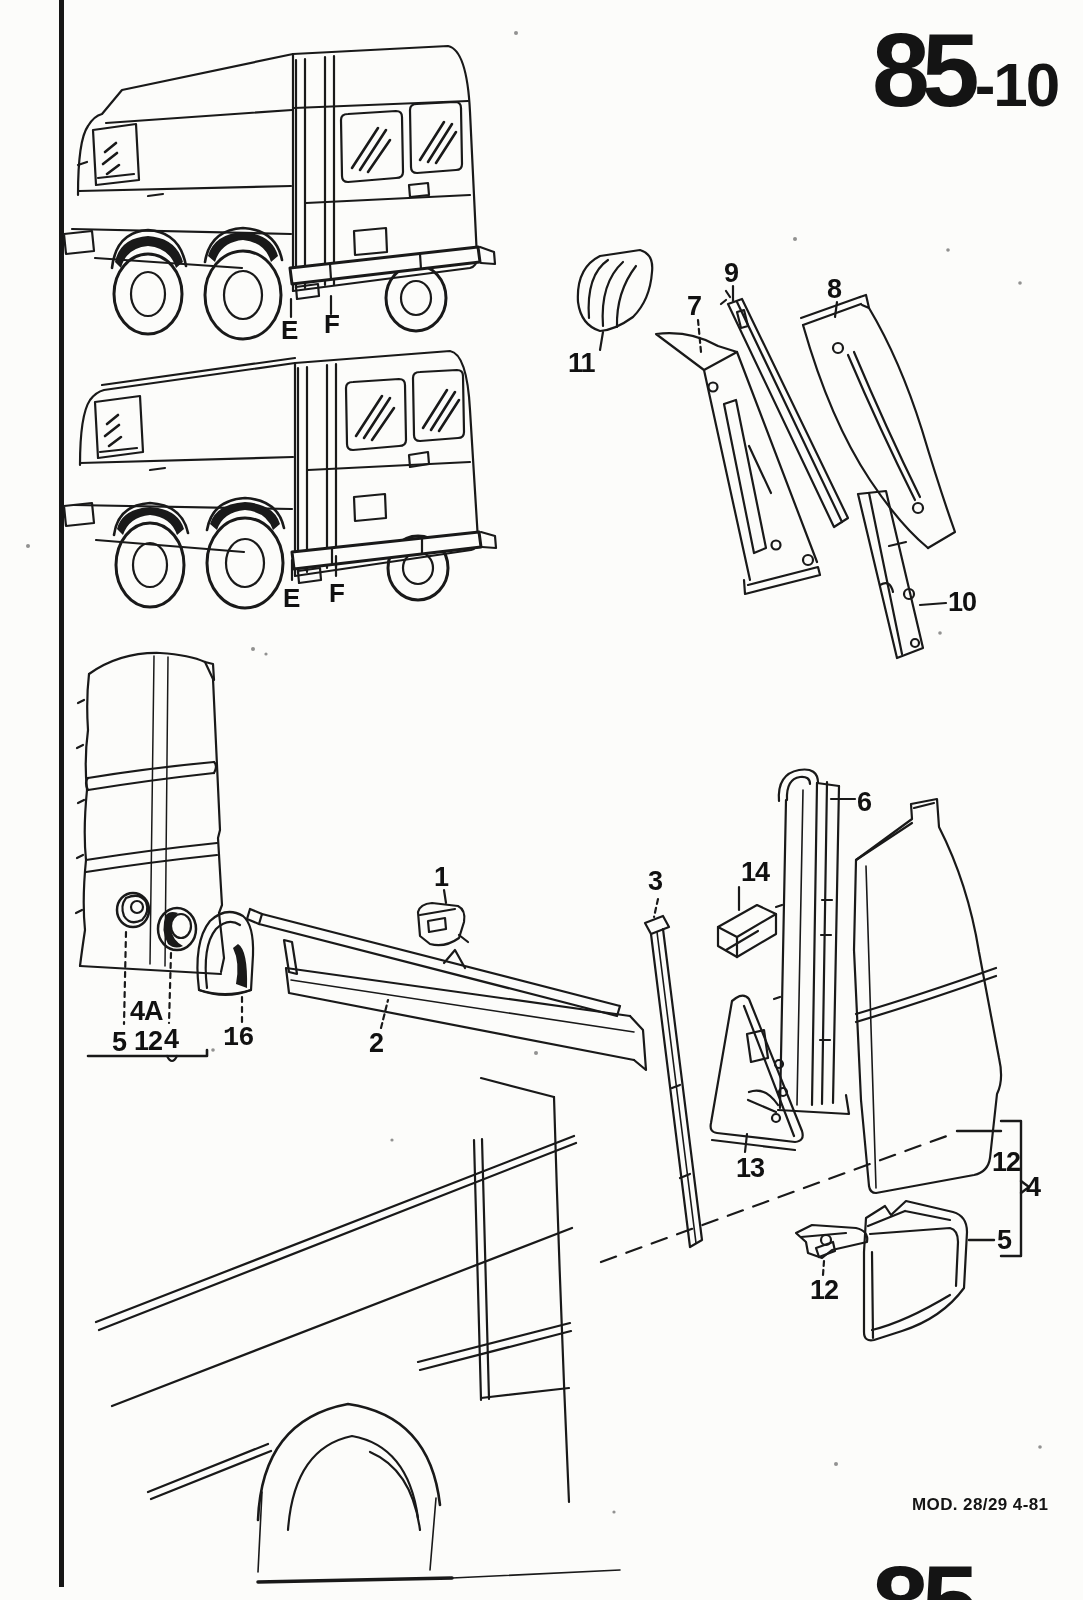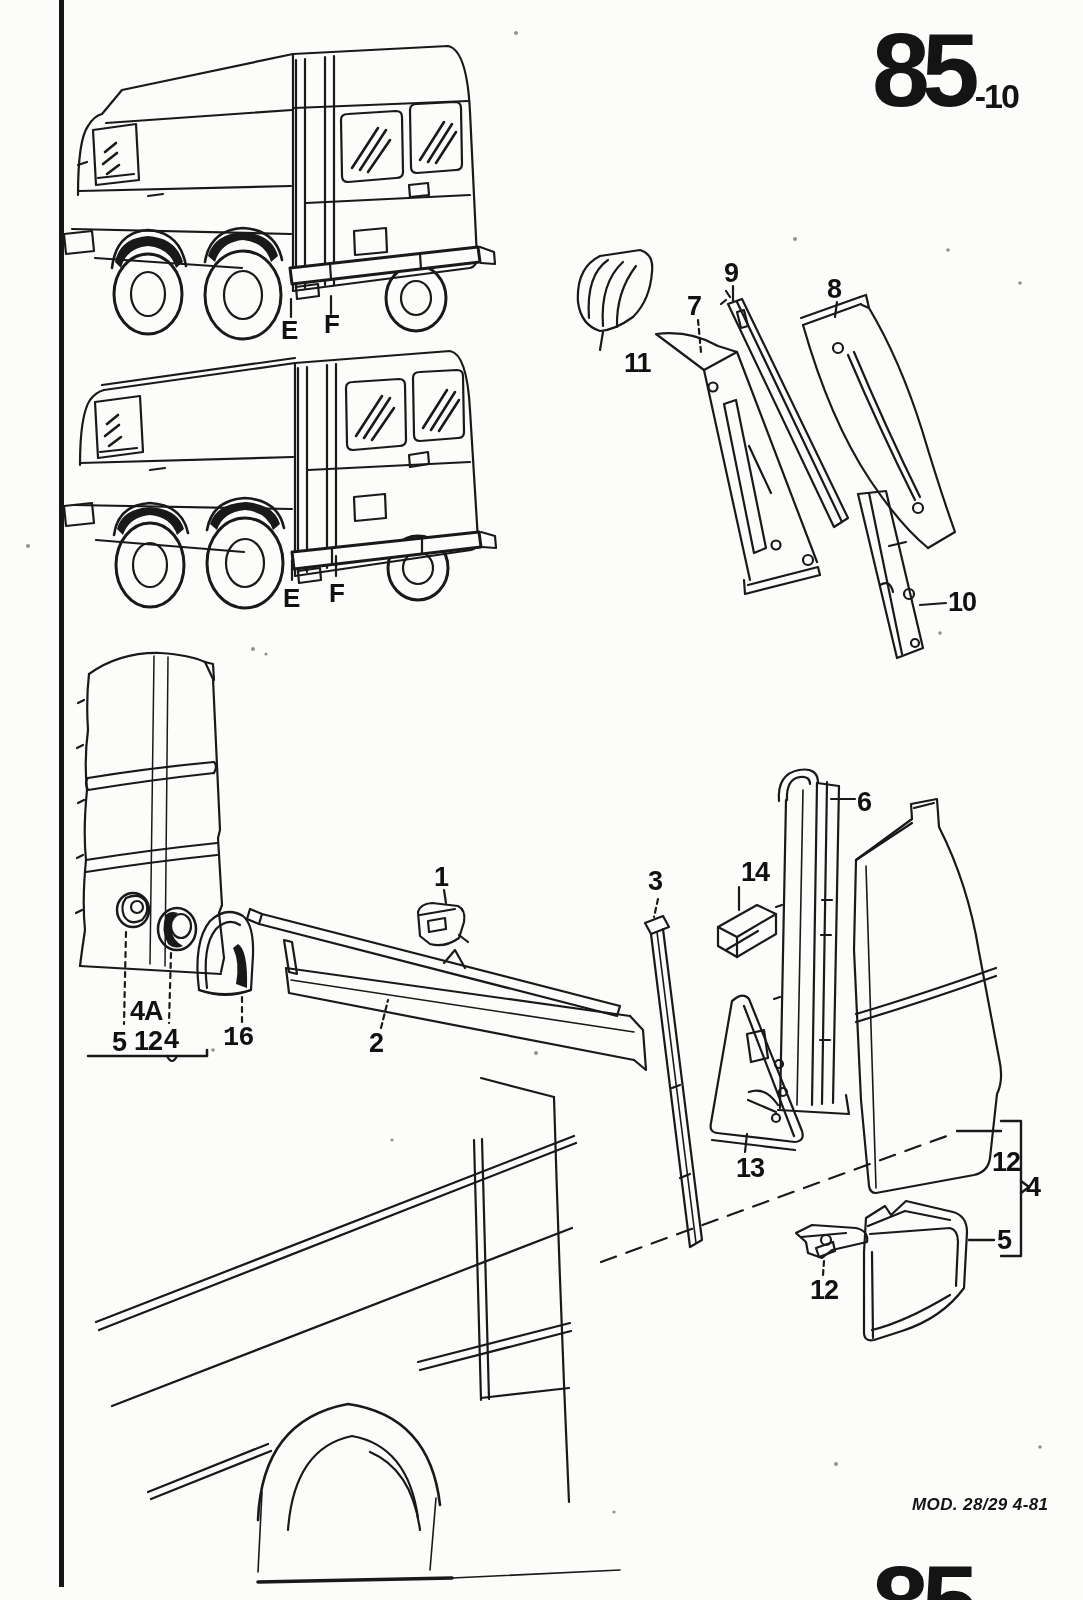--- a/index.html
+++ b/index.html
@@ -4,22 +4,22 @@
 <style>
   html,body{margin:0;padding:0;background:#6e6e6e;}
   .page{position:relative;width:1083px;height:1600px;margin:0 auto;background:#fcfcfa;
         overflow:hidden;font-family:"Liberation Sans",sans-serif;color:#141414;}
   .rule{position:absolute;left:59px;top:0;width:5px;height:1587px;background:#161616;}
   svg.canvas{position:absolute;left:0;top:0;}
   .co{position:absolute;font-weight:bold;font-size:27px;line-height:1;letter-spacing:-1px;color:#111;}
   .vl{position:absolute;font-weight:bold;font-size:26px;line-height:1;color:#111;}
   .section-code{position:absolute;top:30px;left:872px;display:flex;align-items:flex-end;}
   .section-code .big{font-size:104px;font-weight:bold;letter-spacing:-8px;line-height:0.78;}
-  .section-code .small{font-size:34px;font-weight:bold;letter-spacing:-2px;line-height:0.82;margin-left:3px;}
-  .footer{position:absolute;left:912px;top:1495px;font-size:17px;font-weight:bold;letter-spacing:0.4px;font-style:italic;}
+  .section-code .small{font-size:62px;font-weight:bold;letter-spacing:-2px;line-height:0.82;margin-left:3px;}
+  .footer{position:absolute;left:912px;top:1495px;font-size:17px;font-weight:bold;letter-spacing:0.4px;}
   .cut{position:absolute;left:872px;top:1562px;font-size:102px;font-weight:bold;letter-spacing:-7px;line-height:0.8;}
 </style>
 </head>
 <body>
 
 <div class="page">
 
   <div class="rule"></div>
 
   <svg class="canvas" width="1083" height="1600" viewBox="0 0 1083 1600" fill="none" stroke="#191919" stroke-width="2.2" stroke-linecap="round" stroke-linejoin="round">
@@ -326,21 +326,21 @@
   <div class="co" style="left:648px;top:868px;">3</div>
   <div class="co" style="left:1026px;top:1174px;">4</div>
   <div class="co" style="left:130px;top:998px;">4A</div>
   <div class="co" style="left:112px;top:1029px;">5</div>
   <div class="co" style="left:997px;top:1227px;">5</div>
   <div class="co" style="left:857px;top:789px;">6</div>
   <div class="co" style="left:687px;top:293px;">7</div>
   <div class="co" style="left:827px;top:276px;">8</div>
   <div class="co" style="left:724px;top:260px;">9</div>
   <div class="co" style="left:948px;top:589px;">10</div>
-  <div class="co" style="left:624px;top:350px;">11</div>
+  <div class="co" style="left:568px;top:350px;">11</div>
   <div class="co" style="left:134px;top:1028px;">12</div>
   <div class="co" style="left:992px;top:1149px;">12</div>
   <div class="co" style="left:810px;top:1277px;">12</div>
   <div class="co" style="left:736px;top:1155px;">13</div>
   <div class="co" style="left:741px;top:859px;">14</div>
   <div class="co" style="left:164px;top:1026px;">4</div>
   <div class="co" style="left:223px;top:1025px;font-family:Liberation Mono, monospace;">16</div>
 
   <div class="footer">MOD. 28/29 4-81</div>
   <div class="cut">85</div>

